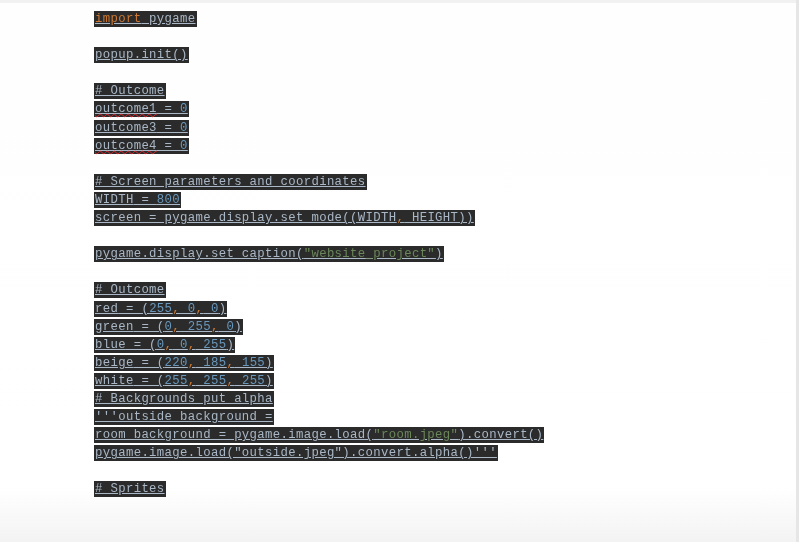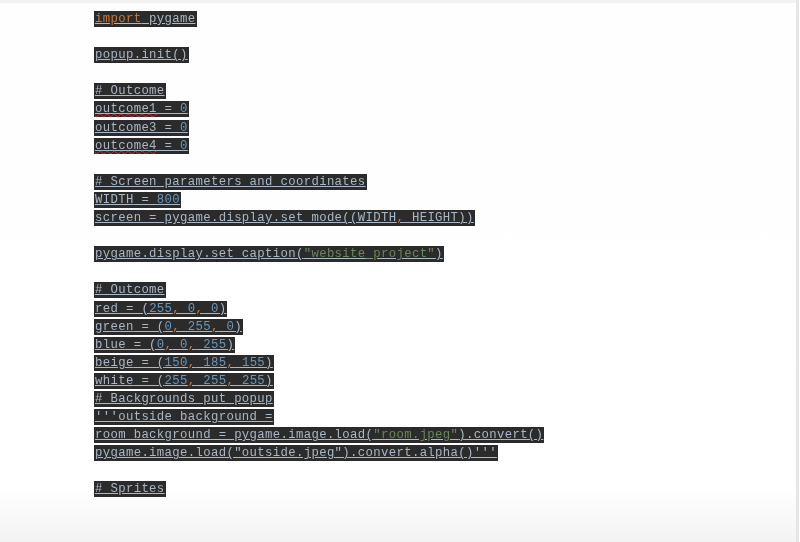--- a/index.html
+++ b/index.html
@@ -69,23 +69,23 @@
   <div class="line"><span class="hl"><span>screen = pygame.display.set_mode((WIDTH</span><span class="comma">,</span><span> HEIGHT))</span></span></div>
   <div class="blank"></div>
 
   <div class="line"><span class="hl"><span>pygame.display.set_caption(</span><span class="str">"website_project"</span><span>)</span></span></div>
   <div class="blank"></div>
 
   <div class="line"><span class="hl cmt"># Outcome</span></div>
   <div class="line"><span class="hl"><span>red</span><span> = (</span><span class="num">255</span><span class="comma">,</span><span class="num"> 0</span><span class="comma">,</span><span class="num"> 0</span><span>)</span></span></div>
   <div class="line"><span class="hl"><span>green</span><span> = (</span><span class="num">0</span><span class="comma">,</span><span class="num"> 255</span><span class="comma">,</span><span class="num"> 0</span><span>)</span></span></div>
   <div class="line"><span class="hl"><span>blue</span><span> = (</span><span class="num">0</span><span class="comma">,</span><span class="num"> 0</span><span class="comma">,</span><span class="num"> 255</span><span>)</span></span></div>
-  <div class="line"><span class="hl"><span>beige</span><span> = (</span><span class="num">150</span><span class="comma">,</span><span class="num"> 185</span><span class="comma">,</span><span class="num"> 155</span><span>)</span></span></div>
+  <div class="line"><span class="hl"><span>beige</span><span> = (</span><span class="num">220</span><span class="comma">,</span><span class="num"> 185</span><span class="comma">,</span><span class="num"> 155</span><span>)</span></span></div>
   <div class="line"><span class="hl"><span>white</span><span> = (</span><span class="num">255</span><span class="comma">,</span><span class="num"> 255</span><span class="comma">,</span><span class="num"> 255</span><span>)</span></span></div>
 
-  <div class="line"><span class="hl cmt"># Backgrounds put popup</span></div>
+  <div class="line"><span class="hl cmt"># Backgrounds put alpha</span></div>
   <div class="line"><span class="hl str">'''outside_background =</span></div>
   <div class="line"><span class="hl"><span>room_background = pygame.image.load(</span><span class="str">"room.jpeg"</span><span>).convert()</span></span></div>
   <div class="line"><span class="hl str">pygame.image.load("outside.jpeg").convert.alpha()'''</span></div>
   <div class="blank"></div>
 
   <div class="line"><span class="hl cmt"># Sprites</span></div>
 </div>
 
 </body></html>

